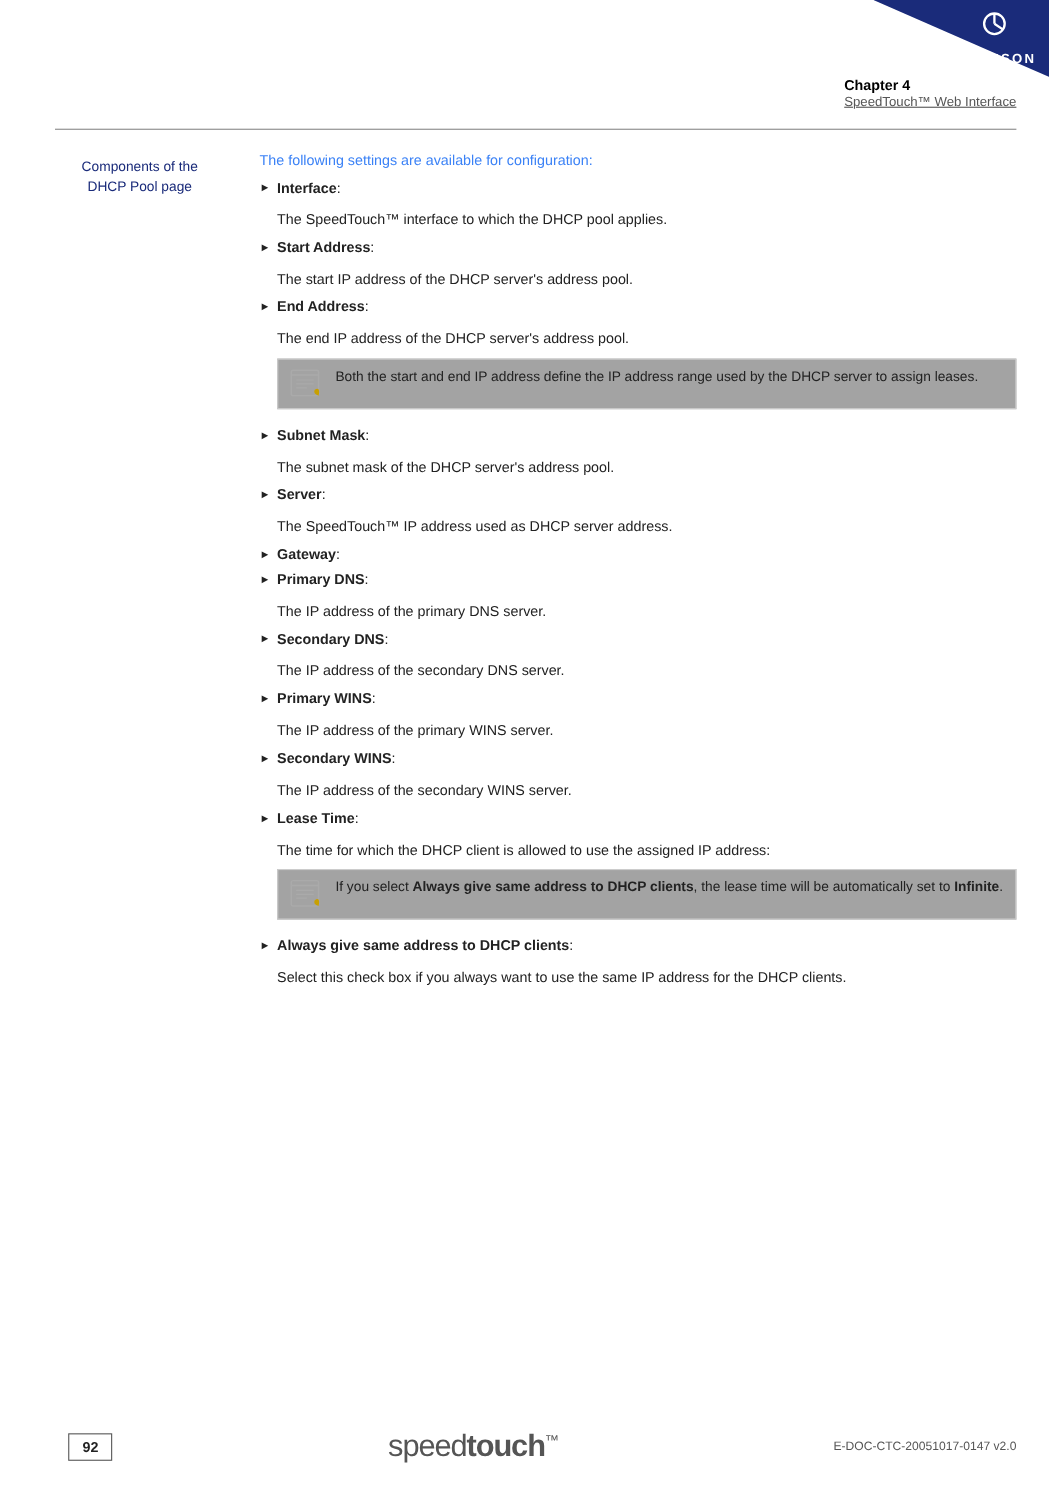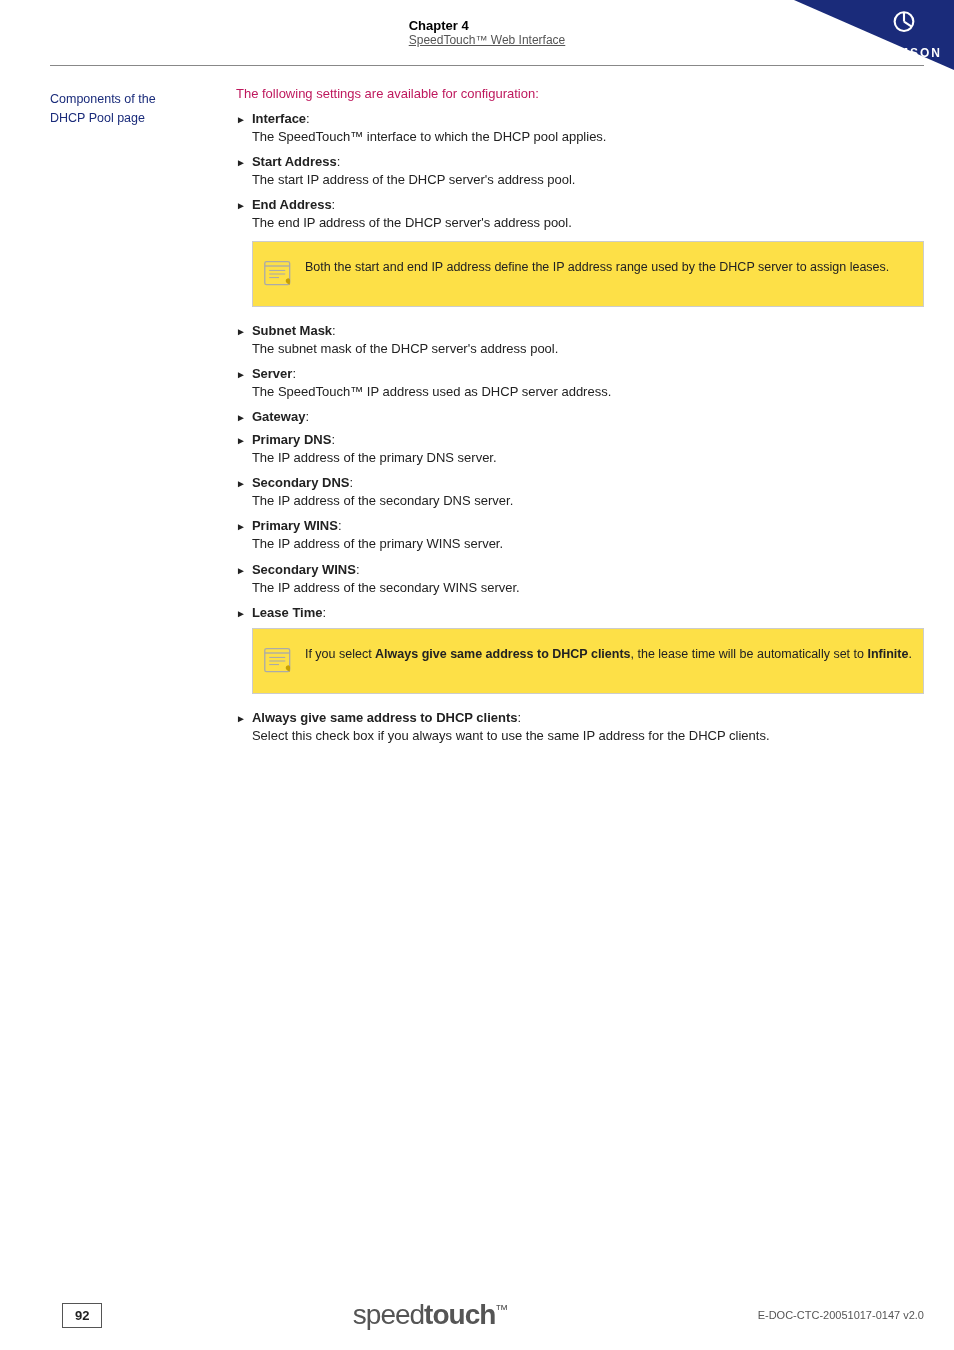--- a/index.html
+++ b/index.html
@@ -9,23 +9,24 @@
       background: #fff;
       font-family: Arial, Helvetica, sans-serif;
       font-size: 13px;
       color: #222;
       position: relative;
     }
 
     
     .header {
       display: flex;
-      justify-content: center;
+      justify-content: flex-end;
       align-items: flex-start;
-      padding: 18px 30px 10px 50px;
+      padding: 34px 30px 10px 50px;
+      margin-top: 36px;
     }
     .header-left .chapter-title {
       font-size: 13px;
       font-weight: bold;
       color: #000;
     }
     .header-left .chapter-subtitle {
       font-size: 12px;
       color: #555;
       text-decoration: underline;
@@ -78,21 +79,21 @@
       display: flex;
       padding: 20px 30px 20px 50px;
       gap: 0;
     }
 
     
     .sidebar-label {
       min-width: 170px;
       padding-right: 16px;
       padding-top: 4px;
-      text-align: left;
+      text-align: center;
       color: #1a2b7a;
       font-size: 12.5px;
       line-height: 1.5;
     }
     .sidebar-label .title-line1 {
       display: block;
     }
     .sidebar-label .title-line2 {
       display: block;
     }
@@ -100,21 +101,21 @@
     
     .content-area {
       flex: 1;
       padding-left: 16px;
       border-left: none;
     }
 
     .intro-text {
       font-size: 13px;
       margin-bottom: 10px;
-      color: #be185d;
+      color: #3b82f6;
     }
 
     
     .item-list {
       list-style: none;
       padding: 0;
     }
     .item-list > li {
       margin-bottom: 8px;
       display: flex;
@@ -129,33 +130,33 @@
     }
     .item-body {
       flex: 1;
     }
     .item-label {
       font-weight: bold;
       font-size: 13px;
     }
     .item-desc {
       font-size: 13px;
-      margin-top: 2px;
+      margin-top: 13px;
       line-height: 1.4;
     }
 
     
     .note-box {
       display: flex;
       align-items: flex-start;
       gap: 10px;
       border: 1px solid #ccc;
-      padding: 16px 10px;
+      padding: 6px 10px;
       margin: 8px 0 8px 0;
-      background: #fde047;
+      background: #a3a3a3;
     }
     .note-icon {
       flex-shrink: 0;
       width: 32px;
       height: 32px;
     }
     .note-text {
       font-size: 12.5px;
       line-height: 1.45;
       color: #222;
@@ -322,20 +323,21 @@
         <div class="item-body">
           <span class="item-label">Secondary WINS</span><span>:</span>
           <div class="item-desc">The IP address of the secondary WINS server.</div>
         </div>
       </li>
 
       <li>
         <span class="bullet-arrow">►</span>
         <div class="item-body">
           <span class="item-label">Lease Time</span><span>:</span>
+          <div class="item-desc">The time for which the DHCP client is allowed to use the assigned IP address:</div>
           
           <div class="note-box">
             <svg class="note-icon" viewBox="0 0 36 36" xmlns="http://www.w3.org/2000/svg">
               <rect x="2" y="4" width="28" height="26" rx="2" fill="none" stroke="#aaa" stroke-width="1.5"></rect>
               <line x1="2" y1="9" x2="30" y2="9" stroke="#aaa" stroke-width="1.5"></line>
               <line x1="7" y1="14" x2="25" y2="14" stroke="#aaa" stroke-width="1.2"></line>
               <line x1="7" y1="18" x2="25" y2="18" stroke="#aaa" stroke-width="1.2"></line>
               <line x1="7" y1="22" x2="18" y2="22" stroke="#aaa" stroke-width="1.2"></line>
               <path d="M26 24 Q32 20 30 30 Q24 28 26 24Z" fill="#c8a000"></path>
             </svg>

